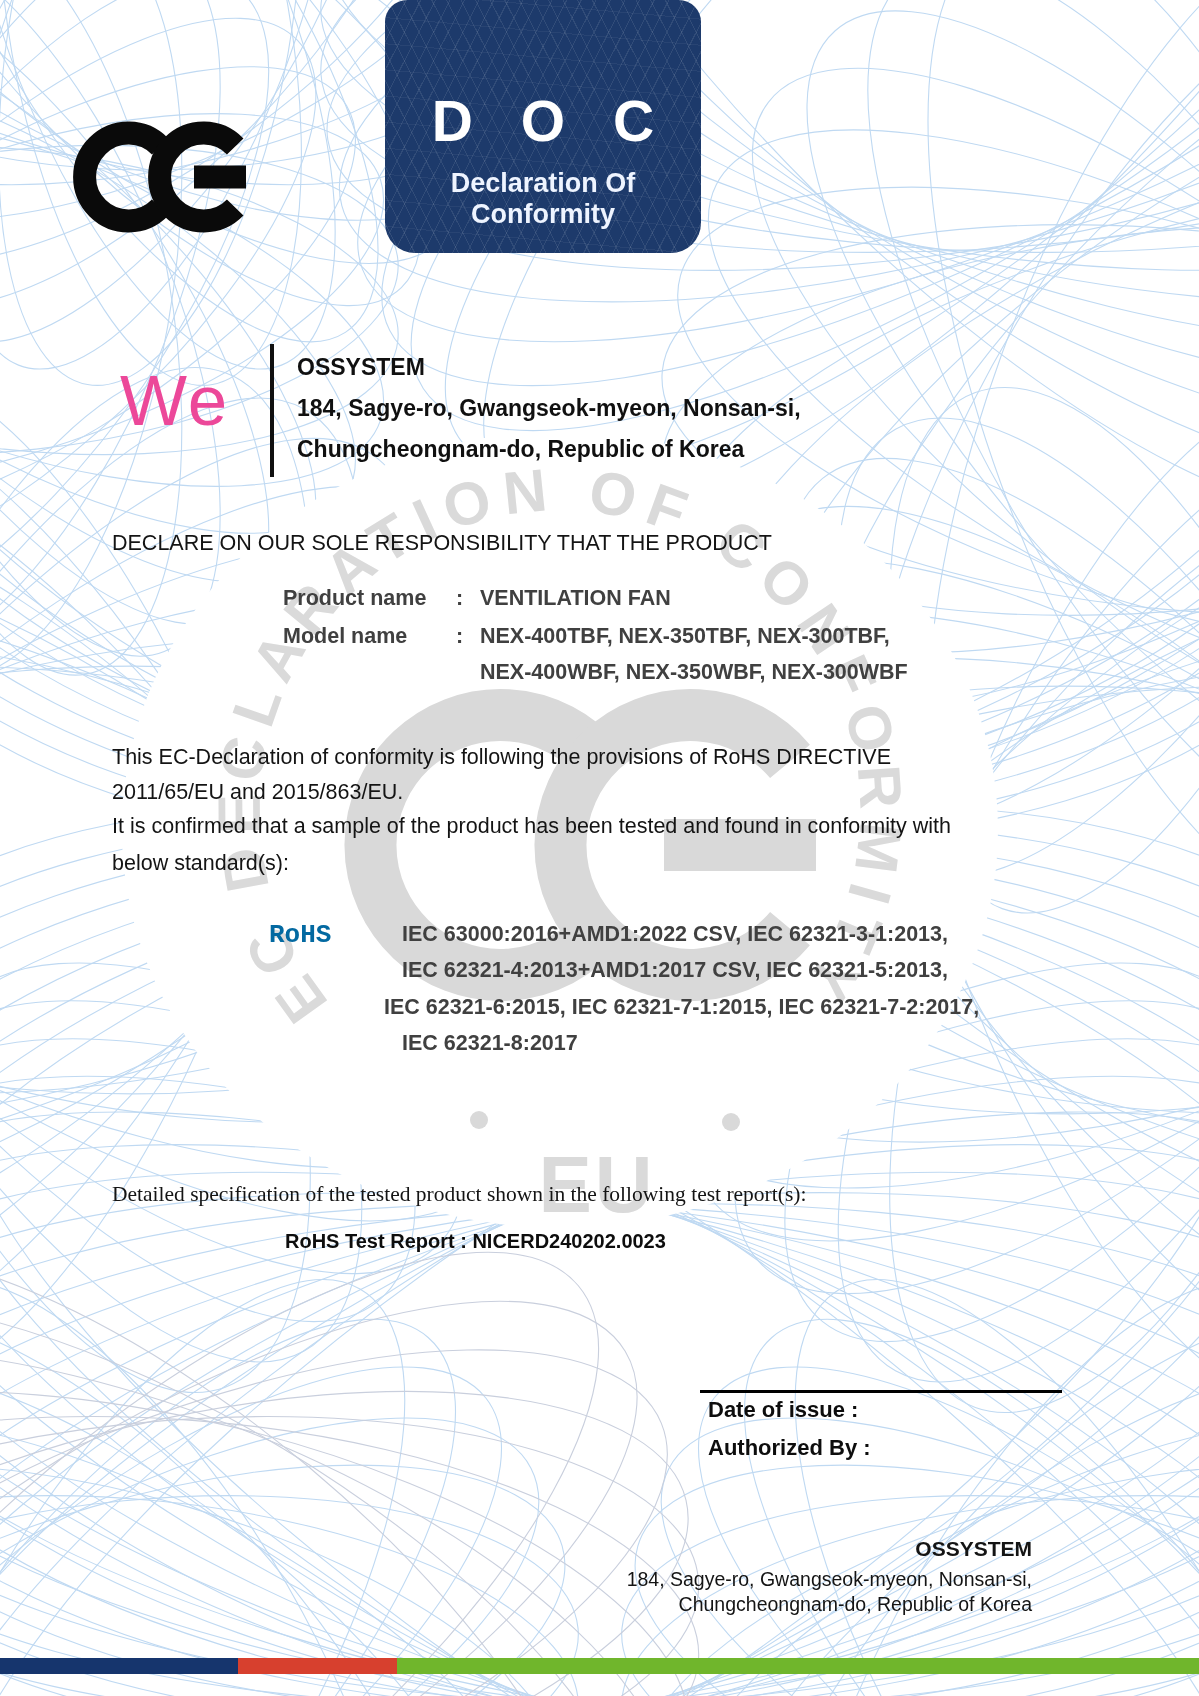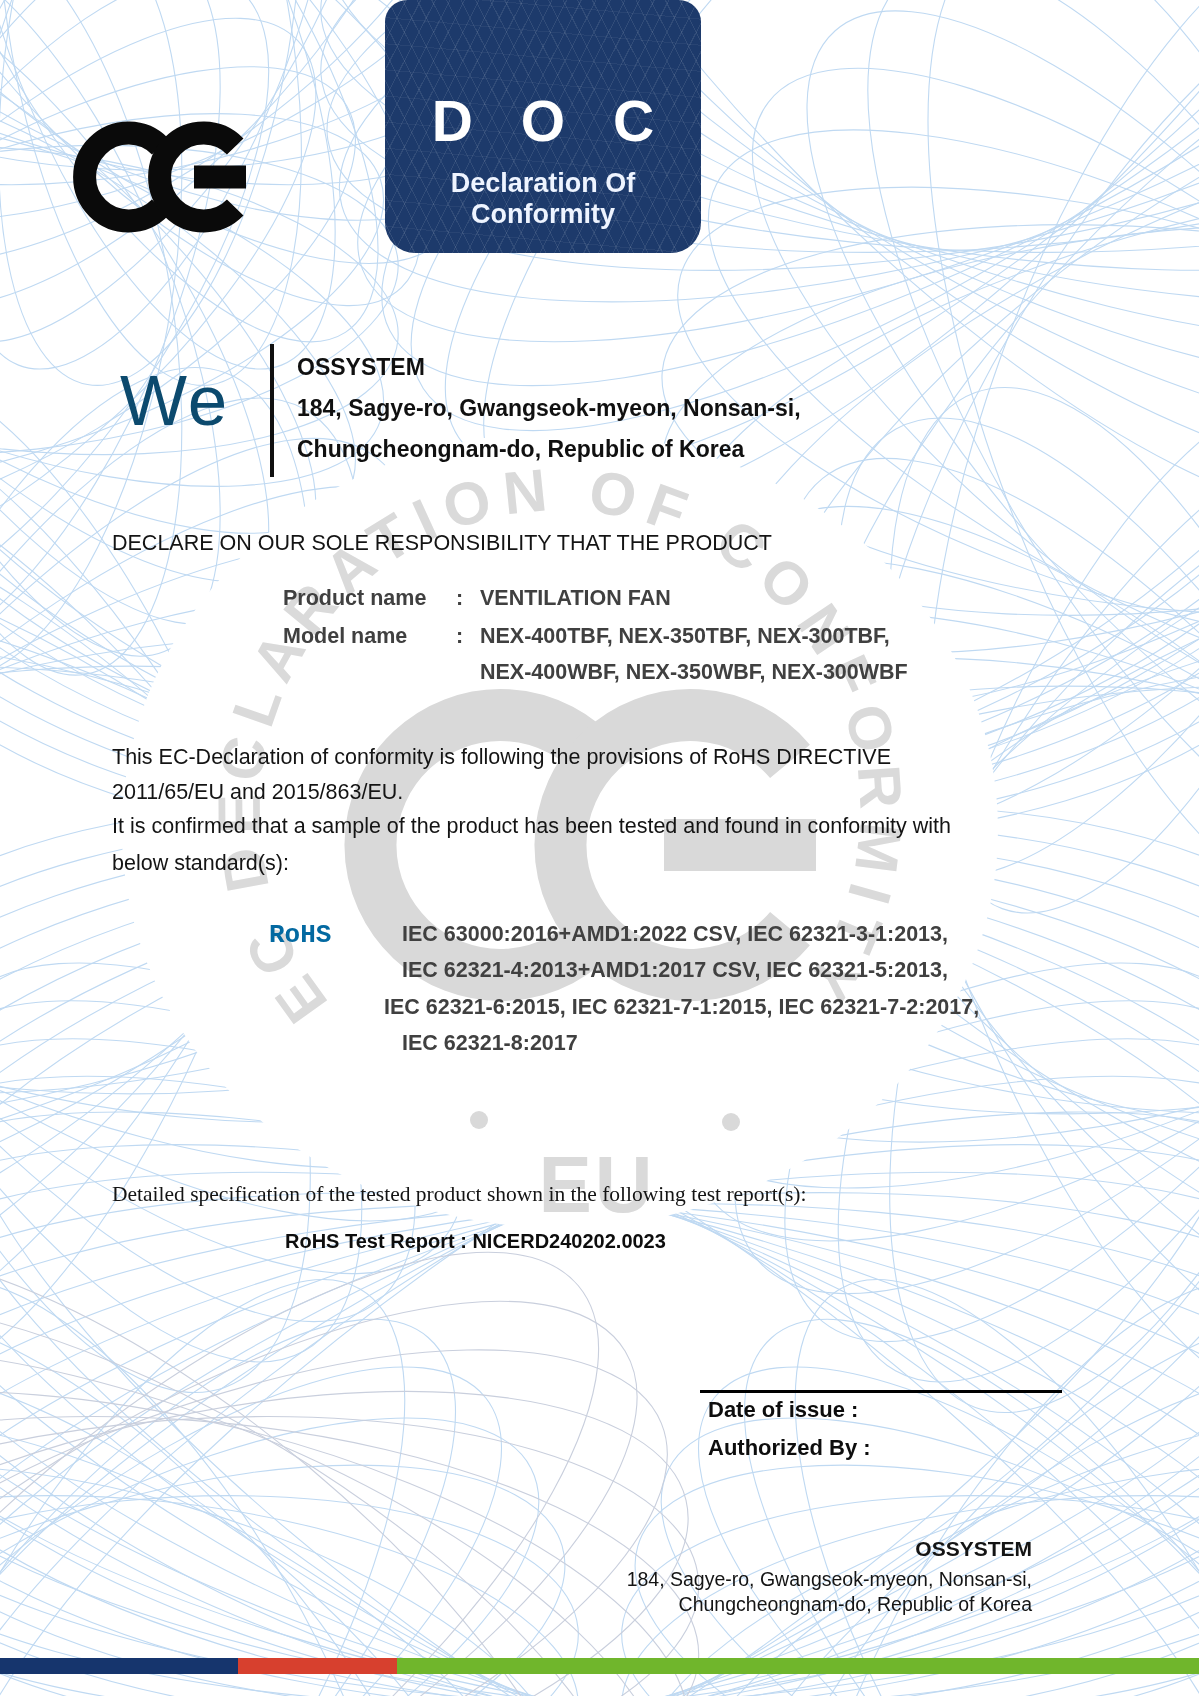--- a/index.html
+++ b/index.html
@@ -24,21 +24,21 @@
     text-align:center;
   }
   #doc-title{
     margin-top:88px;color:#ffffff;font-size:57px;font-weight:600;
     letter-spacing:16px;text-indent:16px;
   }
   #doc-subtitle{
     margin-top:14px;color:#eef4ff;font-size:27px;font-weight:700;
   }
   
-  #we-label{left:120px;top:360px;font-size:71px;color:#0c4a6e;letter-spacing:2px;}
+  #we-label{left:120px;top:360px;font-size:71px;color:#ec4899;letter-spacing:2px;}
   #we-divider{left:270px;top:344px;width:4px;height:133px;background:#101010;}
   .addr-line{left:297px;font-size:23px;font-weight:bold;color:#101010;}
   
   .body-line{font-size:21.5px;color:#141414;}
   .spec-label{font-size:21.5px;font-weight:bold;color:#404040;}
   
   #sign-line{left:700px;top:1390px;width:362px;height:3px;background:#000;}
   .sign-label{left:708px;font-size:22px;font-weight:bold;color:#0d0d0d;}
   
   #footer-block{left:602px;top:1537px;width:430px;text-align:right;color:#141414;}

